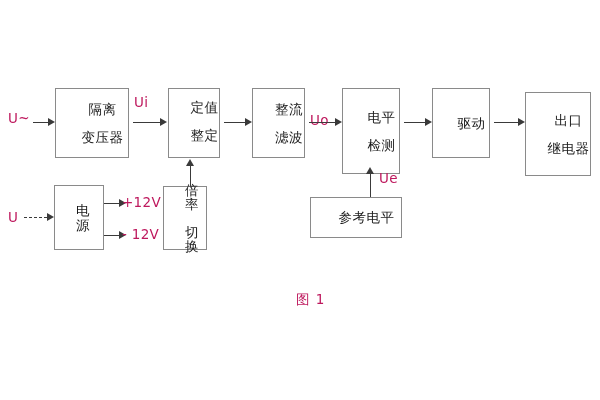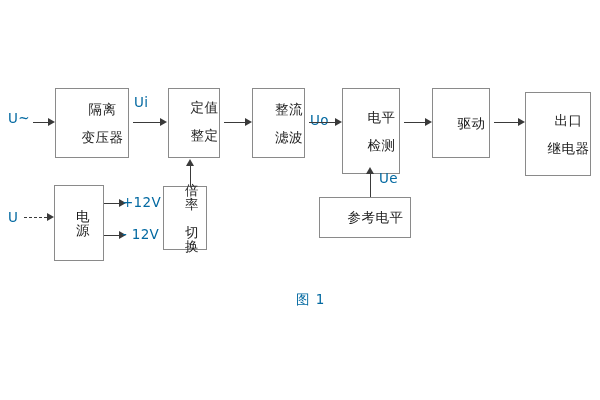--- a/index.html
+++ b/index.html
@@ -17,21 +17,21 @@
     display:flex;flex-direction:column;
     align-items:center;justify-content:center;
     font-size:13.5px;line-height:1.05;letter-spacing:.5px;
     color:#1a1a1a;
   }
   .blk .ln{display:block;padding-left:21px;}
   .blk.two .ln:first-child{margin-bottom:14px;}
 
   
   .txt{
-    position:absolute;font-size:13px;color:#0369a1;
+    position:absolute;font-size:13px;color:#be185d;
     white-space:nowrap;line-height:1;letter-spacing:.3px;text-align:right;
   }
   .txt.lbl{font-size:13.5px;}
   .txt.cap{font-size:13.5px;letter-spacing:1px;}
 
   
   .arr{position:absolute;height:9px;}
   .arr .shaft{
     position:absolute;left:0;top:4px;height:1.4px;background:#3a3a3a;
   }
@@ -126,21 +126,21 @@
     <span class="ln">继电器</span>
   </div>
 
   <div class="txt lbl" style="left:8px;top:211px;">U</div>
 
   <div class="arr dash" style="left:24px;top:213px;width:30px;">
     <div class="shaft" style="width:23px;"></div>
     <div class="head" style="left:23px;"></div>
   </div>
 
-  <div class="blk" style="left:54px;top:185px;width:50px;height:76px;">
+  <div class="blk" style="left:54px;top:185px;width:50px;height:65px;">
     <span class="ln">电源</span>
   </div>
 
   <div class="arr" style="left:104px;top:199px;width:22px;">
     <div class="shaft" style="width:15px;"></div>
     <div class="head" style="left:15px;"></div>
   </div>
   <div class="txt lbl" style="left:122px;top:196px;">+12V</div>
 
   <div class="arr" style="left:104px;top:231px;width:22px;">
@@ -152,21 +152,21 @@
   <div class="blk two" style="left:163px;top:186px;width:44px;height:64px;">
     <span class="ln">倍率</span>
     <span class="ln">切换</span>
   </div>
 
   <div class="uarr" style="left:186px;top:159px;height:27px;">
     <div class="head"></div>
     <div class="shaft" style="height:20px;"></div>
   </div>
 
-  <div class="blk" style="left:319px;top:197px;width:92px;height:41px;text-align:center;">
+  <div class="blk" style="left:310px;top:197px;width:92px;height:41px;text-align:center;">
     <span class="ln">参考电平</span>
   </div>
 
   <div class="uarr" style="left:366px;top:167px;height:30px;">
     <div class="head"></div>
     <div class="shaft" style="height:23px;"></div>
   </div>
   <div class="txt lbl" style="left:379px;top:172px;">Ue</div>
 
   <div class="txt cap" style="left:296px;top:266px;margin-top:27px;">图 1</div>

